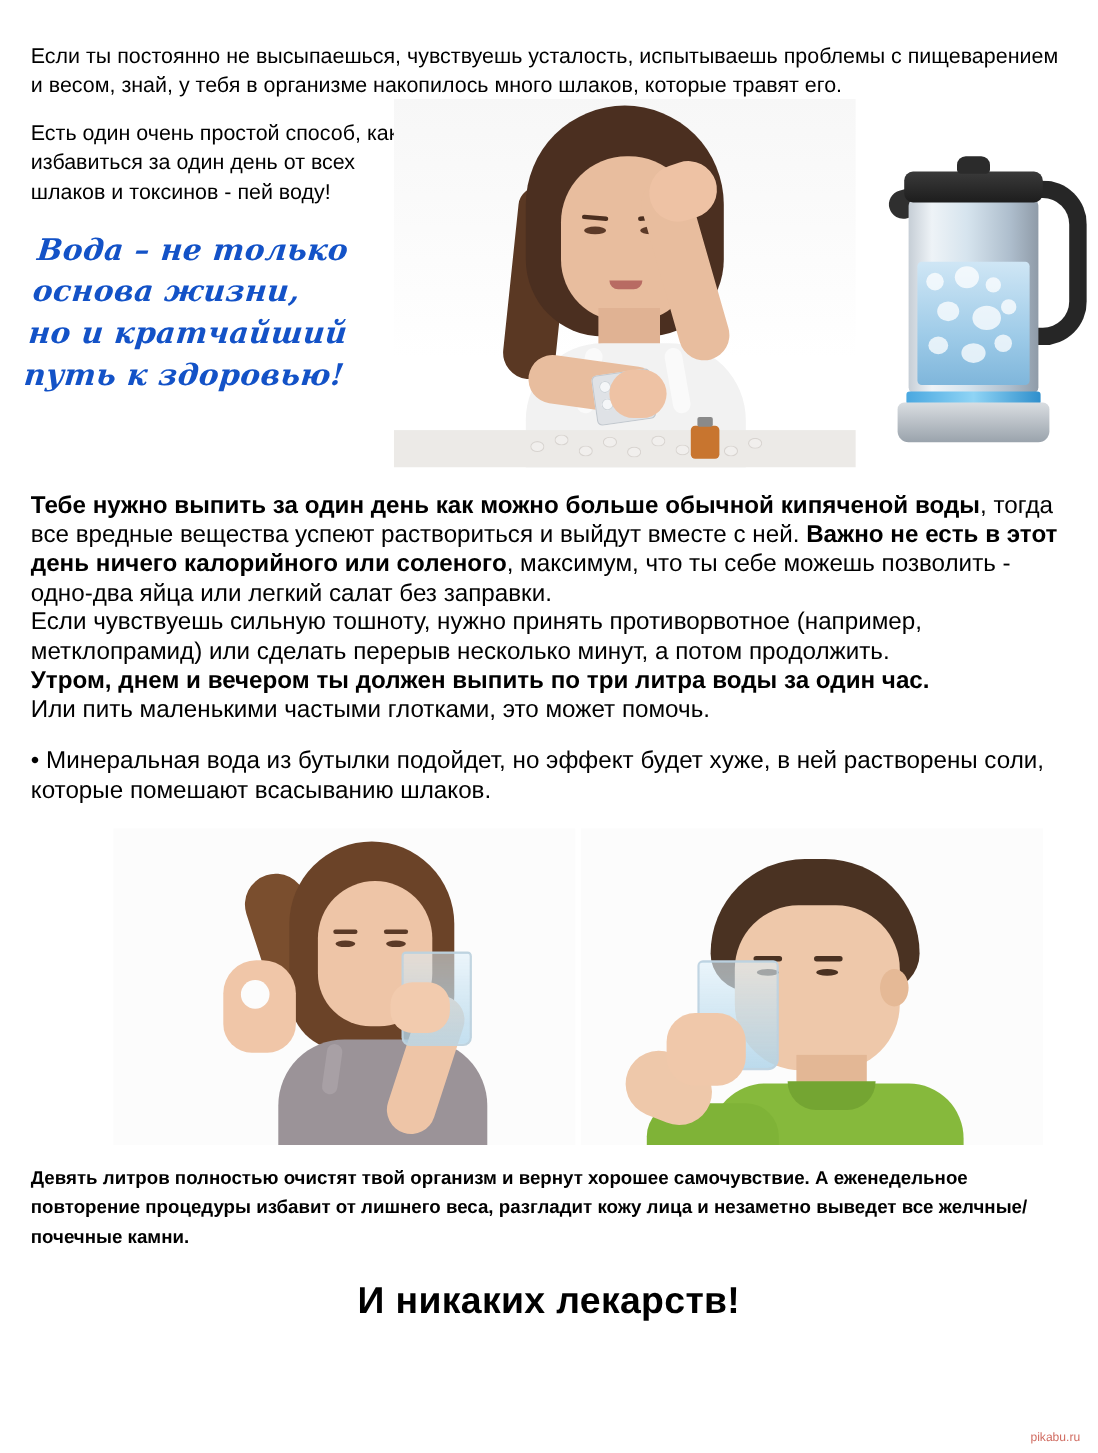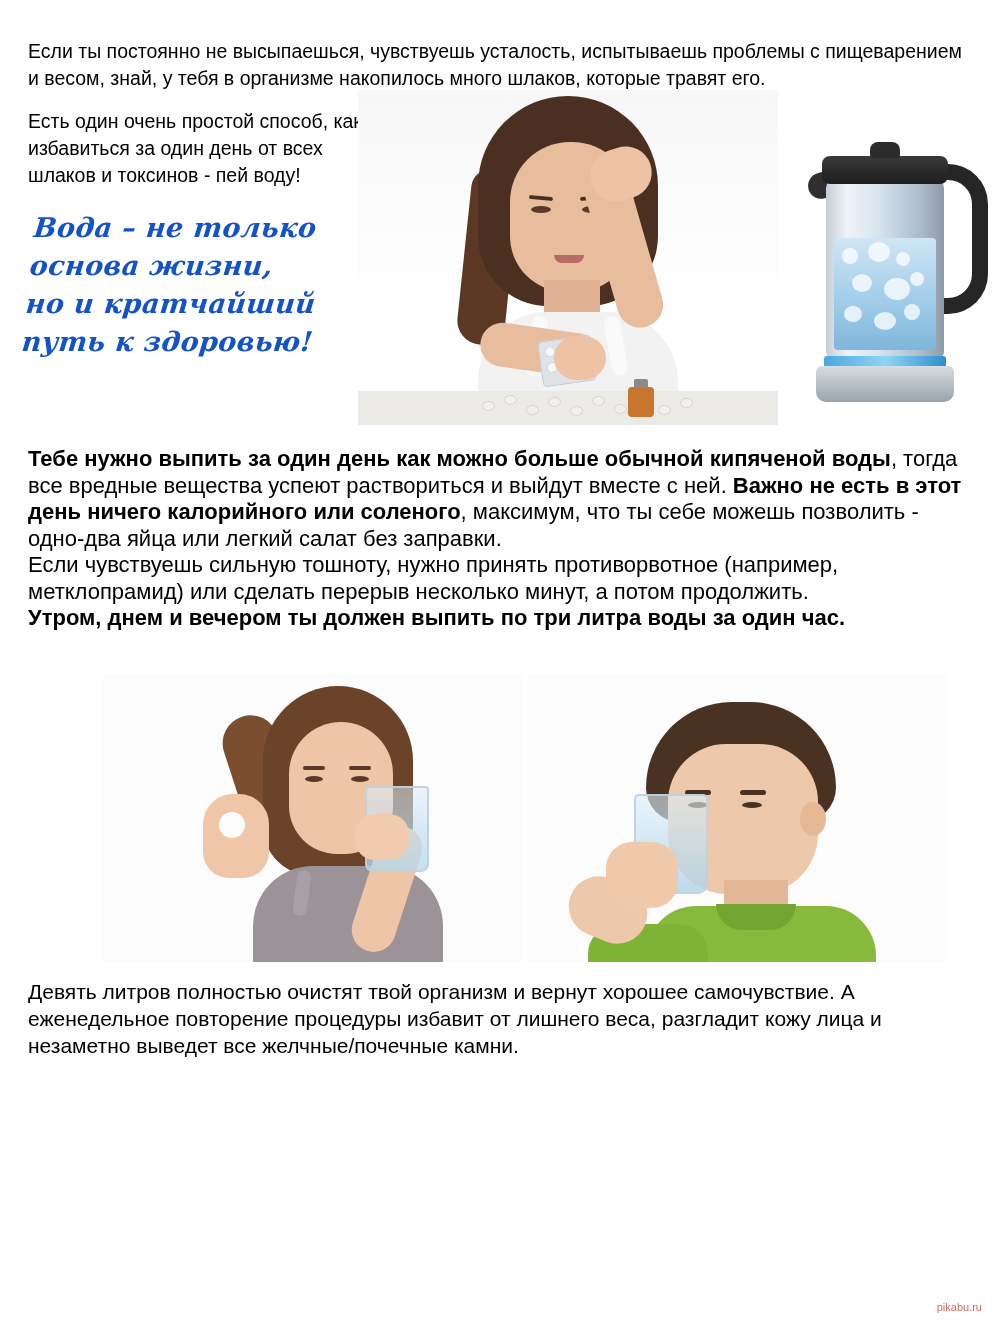--- a/index.html
+++ b/index.html
@@ -327,23 +327,23 @@
     background:#f0c8aa; border-radius: 26px;
   }
   .b-arm {
     position:absolute; left:40px; top:206px; width:80px; height:60px;
     background:#eec8aa; border-radius: 30px; transform: rotate(22deg);
   }
 
   
   .closing {
     margin-top: 16px;
-    font-size: 21px;
+    font-size: 17px;
     line-height: 27px;
-    font-weight: 400;
+    font-weight: 700;
     width: 946px;
   }
   .final {
     margin-top: 26px;
     text-align: center;
     font-size: 34px;
     font-weight: 700;
     letter-spacing: 0.3px;
   }
   .watermark {
@@ -442,21 +442,23 @@
   </div>
 
   <div class="body-text">
     <p>
       <b>Тебе нужно выпить за один день как можно больше обычной кипяченой воды</b><span>, тогда все вредные вещества успеют раствориться и выйдут вместе с ней. </span><b>Важно не есть в этот день ничего калорийного или соленого</b><span>, максимум, что ты себе можешь позволить - одно-два яйца или легкий салат без заправки.</span>
     </p>
     <p>Если чувствуешь сильную тошноту, нужно принять противорвотное (например, метклопрамид) или сделать перерыв несколько минут, а потом продолжить.</p>
     <p>
       <b>Утром, днем и вечером ты должен выпить по три литра воды за один час.</b>
     </p>
+    <p>Или пить маленькими частыми глотками, это может помочь.</p>
     <div class="gap"></div>
+    <p>• Минеральная вода из бутылки подойдет, но эффект будет хуже, в ней растворены соли, которые помешают всасыванию шлаков.</p>
   </div>
 
   <div class="photos-row">
 
     <div class="photo-frame photo-left">
       <div class="g-pony"></div>
       <div class="g-hair"></div>
       <div class="g-face"></div>
       <div class="g-brow-l"></div>
       <div class="g-brow-r"></div>
@@ -486,16 +488,17 @@
       <div class="b-shoulder"></div>
       <div class="b-arm"></div>
       <div class="b-glass"></div>
       <div class="b-hand"></div>
     </div>
 
   </div>
 
   <div class="closing">Девять литров полностью очистят твой организм и вернут хорошее самочувствие. А еженедельное повторение процедуры избавит от лишнего веса, разгладит кожу лица и незаметно выведет все желчные/почечные камни.</div>
 
+  <div class="final">И никаких лекарств!</div>
 
   <div class="watermark">pikabu.ru</div>
 
 </div>
 
 </body></html>

